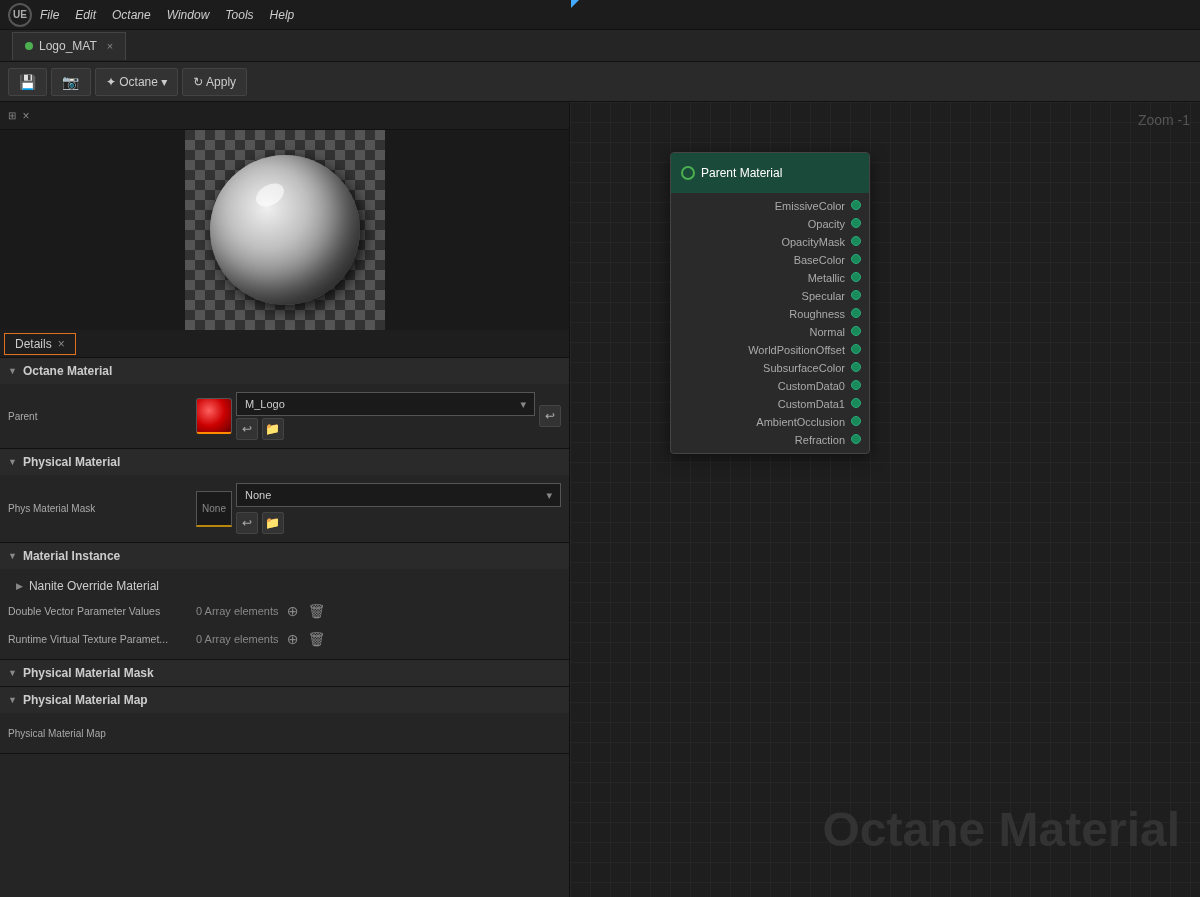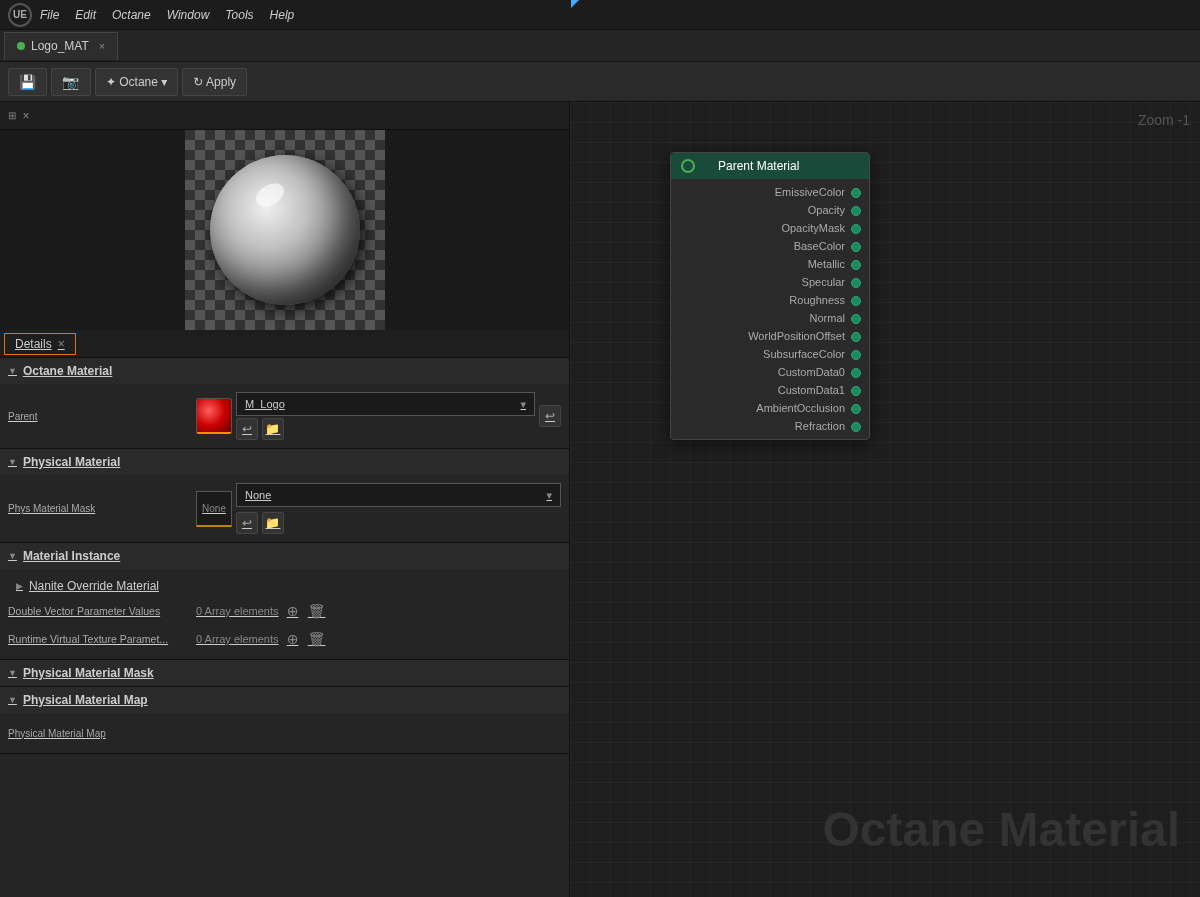--- a/index.html
+++ b/index.html
@@ -38,21 +38,21 @@
       color: #ccc; font-size: 12px; cursor: pointer;
     }
 
     
     #tab-bar {
       background: #252525;
       height: 32px;
       display: flex;
       align-items: center;
       border-bottom: 1px solid #111;
-      padding: 0 4px;
+      padding: 0 12px;
     }
     .tab {
       background: #2d2d2d;
       border: 1px solid #444;
       border-bottom: none;
       padding: 4px 12px;
       display: flex; align-items: center; gap: 6px;
       font-size: 12px; color: #ccc;
       height: 28px;
     }
@@ -159,21 +159,20 @@
       background: rgba(255,255,255,0.6);
       border-radius: 50%;
       transform: rotate(-30deg);
     }
 
     
     #details-panel {
       flex: 1;
       overflow-y: auto;
       background: #252525;
-      text-decoration: underline;
     }
     .details-tabs {
       display: flex;
       align-items: center;
       background: #1e1e1e;
       border-bottom: 1px solid #111;
       height: 28px;
       padding: 0 4px;
     }
     .details-tab {
@@ -331,40 +330,40 @@
       position: absolute;
       top: 50px; left: 100px;
       background: #2a2a2a;
       border: 1px solid #444;
       border-radius: 4px;
       min-width: 200px;
       box-shadow: 0 4px 15px rgba(0,0,0,0.5);
     }
     .node-header {
       background: #1a4a3a;
-      padding: 6px 10px;
-      display: flex;
-      align-items: center;
-      gap: 23px;
+      padding: 13px 10px;
+      display: flex;
+      align-items: center;
+      gap: 6px;
       border-radius: 3px 3px 0 0;
       font-size: 12px;
       color: #fff;
     }
     .node-icon {
       width: 14px; height: 14px;
       border-radius: 50%;
       border: 2px solid #4caf50;
       display: flex; align-items: center; justify-content: center;
     }
     .node-pins {
       padding: 4px 0;
     }
     .pin-row {
       display: flex;
-      align-items: flex-end;
+      align-items: flex-start;
       justify-content: flex-end;
       padding: 3px 8px;
       font-size: 11px;
       color: #aaa;
       gap: 6px;
     }
     .pin {
       width: 10px; height: 10px;
       border-radius: 50%;
       background: #1a8a5a;

